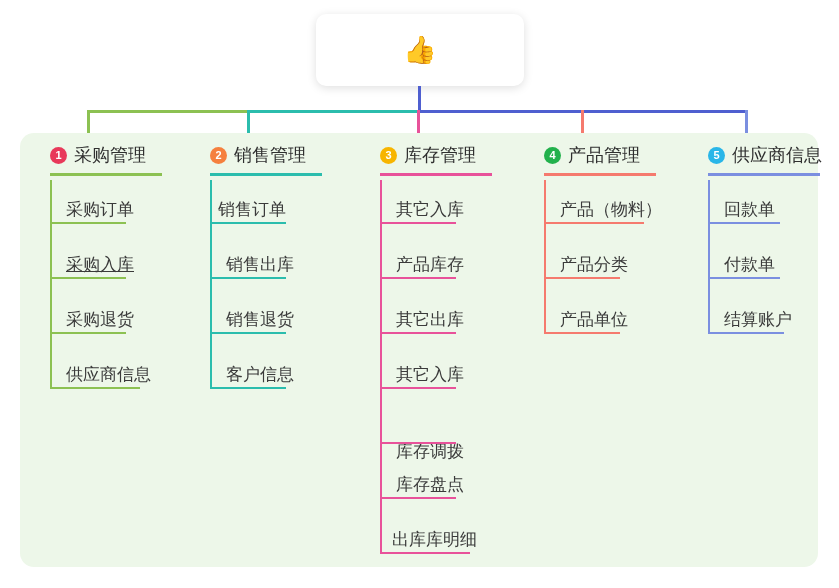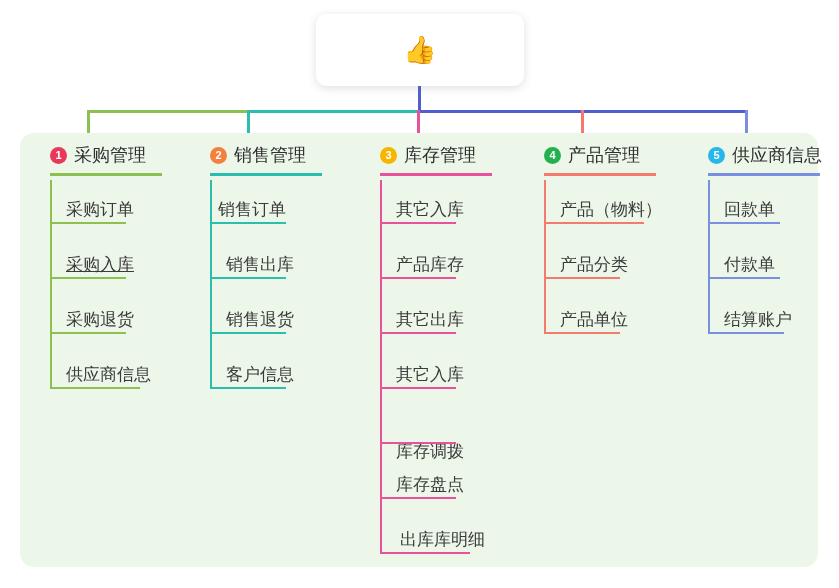--- a/index.html
+++ b/index.html
@@ -131,21 +131,21 @@
           <div class="item-label" style="left: 16px; top: 73px;">产品库存</div>
           <div class="item-rule" style="left: 0px; top: 97px; width: 76px; background: rgb(232, 82, 154);"></div>
           <div class="item-label" style="left: 16px; top: 128px;">其它出库</div>
           <div class="item-rule" style="left: 0px; top: 152px; width: 76px; background: rgb(232, 82, 154);"></div>
           <div class="item-label" style="left: 16px; top: 183px;">其它入库</div>
           <div class="item-rule" style="left: 0px; top: 207px; width: 76px; background: rgb(232, 82, 154);"></div>
           <div class="item-label" style="left: 16px; top: 238px; margin-top: 22px;">库存调拨</div>
           <div class="item-rule" style="left: 0px; top: 262px; width: 76px; background: rgb(232, 82, 154);"></div>
           <div class="item-label" style="left: 16px; top: 293px;">库存盘点</div>
           <div class="item-rule" style="left: 0px; top: 317px; width: 76px; background: rgb(232, 82, 154);"></div>
-          <div class="item-label" style="left: 20px; top: 348px;">出库库明细</div>
+          <div class="item-label" style="left: 12px; top: 348px;">出库库明细</div>
           <div class="item-rule" style="left: 0px; top: 372px; width: 90px; background: rgb(232, 82, 154);"></div>
         </div>
       </div>
       <div class="col" style="left: 530px;">
         <div class="col-head">
           <span class="badge" style="background: rgb(34, 177, 76);">4</span>
           <span class="col-title">产品管理</span>
         </div>
         <div class="col-rule" style="width: 112px; background: rgb(245, 122, 110);"></div>
         <div class="items">

